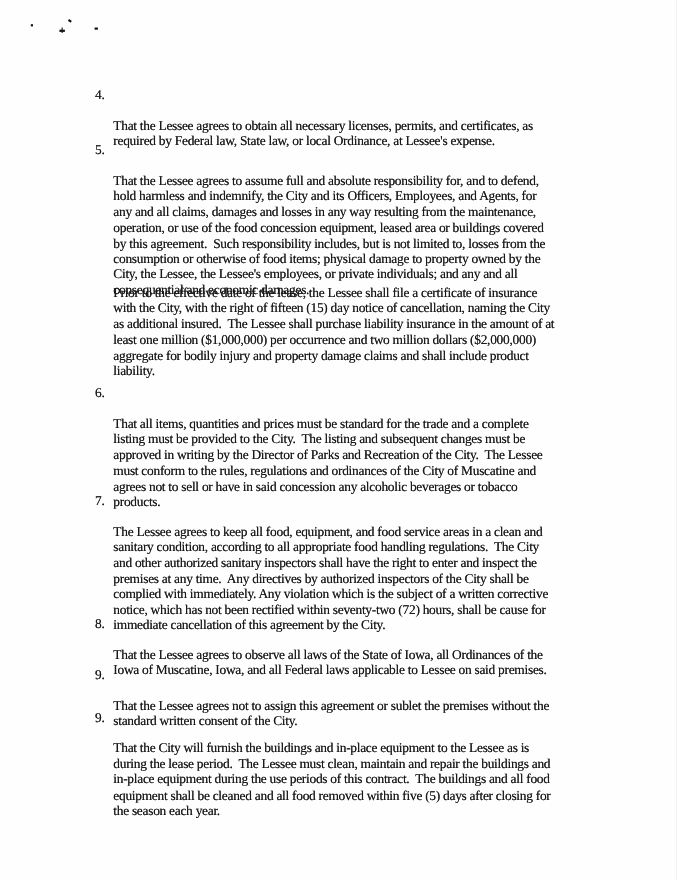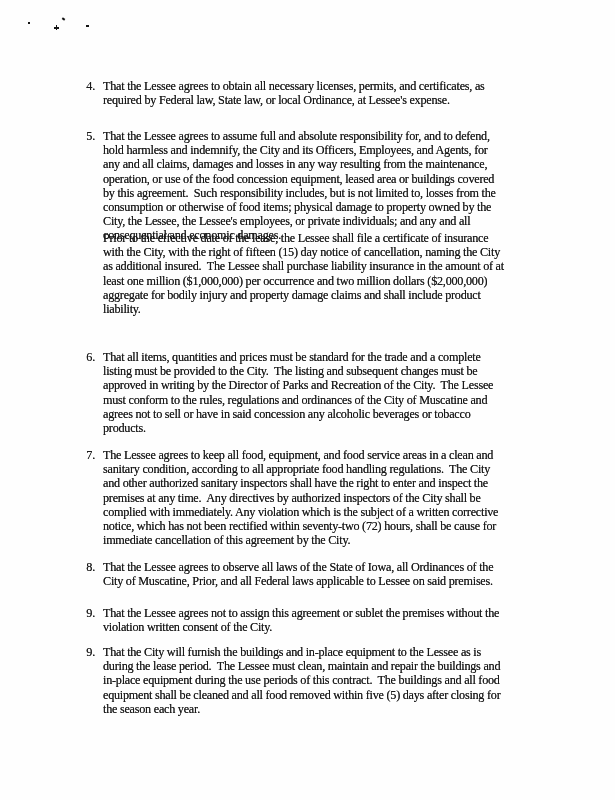--- a/index.html
+++ b/index.html
@@ -25,20 +25,21 @@
   }
   .num {
     flex: 0 0 17px;
     width: 17px;
     text-align: right;
     margin-right: 8px;
     white-space: pre;
   }
   .txt {
     white-space: pre;
+    margin-top: 28px;
   }
   
   .speck {
     position: absolute;
     background: #141414;
   }
   .s1 { left: 28px; top: 22px; width: 2px; height: 2px; }
   .s2 { left: 62px; top: 18px; width: 3px; height: 2px; transform: rotate(35deg); }
   .s4 { left: 86px; top: 25px; width: 3px; height: 2px; }
   .speck-plus { position: absolute; left: 54px; top: 25px; width: 5px; height: 5px; }
@@ -103,27 +104,27 @@
 and other authorized sanitary inspectors shall have the right to enter and inspect the
 premises at any time.  Any directives by authorized inspectors of the City shall be
 complied with immediately. Any violation which is the subject of a written corrective
 notice, which has not been rectified within seventy-two (72) hours, shall be cause for
 immediate cancellation of this agreement by the City.</div>
   </section>
 
   <section class="block" style="top:560px">
     <span class="num">8.</span>
     <div class="txt">That the Lessee agrees to observe all laws of the State of Iowa, all Ordinances of the
-City of Muscatine, Prior, and all Federal laws applicable to Lessee on said premises.</div>
+Iowa of Muscatine, Iowa, and all Federal laws applicable to Lessee on said premises.</div>
   </section>
 
   <section class="block" style="top:606px">
     <span class="num">9.</span>
     <div class="txt">That the Lessee agrees not to assign this agreement or sublet the premises without the
-violation written consent of the City.</div>
+standard written consent of the City.</div>
   </section>
 
   <section class="block" style="top:645px">
     <span class="num">9.</span>
     <div class="txt">That the City will furnish the buildings and in-place equipment to the Lessee as is
 during the lease period.  The Lessee must clean, maintain and repair the buildings and
 in-place equipment during the use periods of this contract.  The buildings and all food
 equipment shall be cleaned and all food removed within five (5) days after closing for
 the season each year.</div>
   </section>

